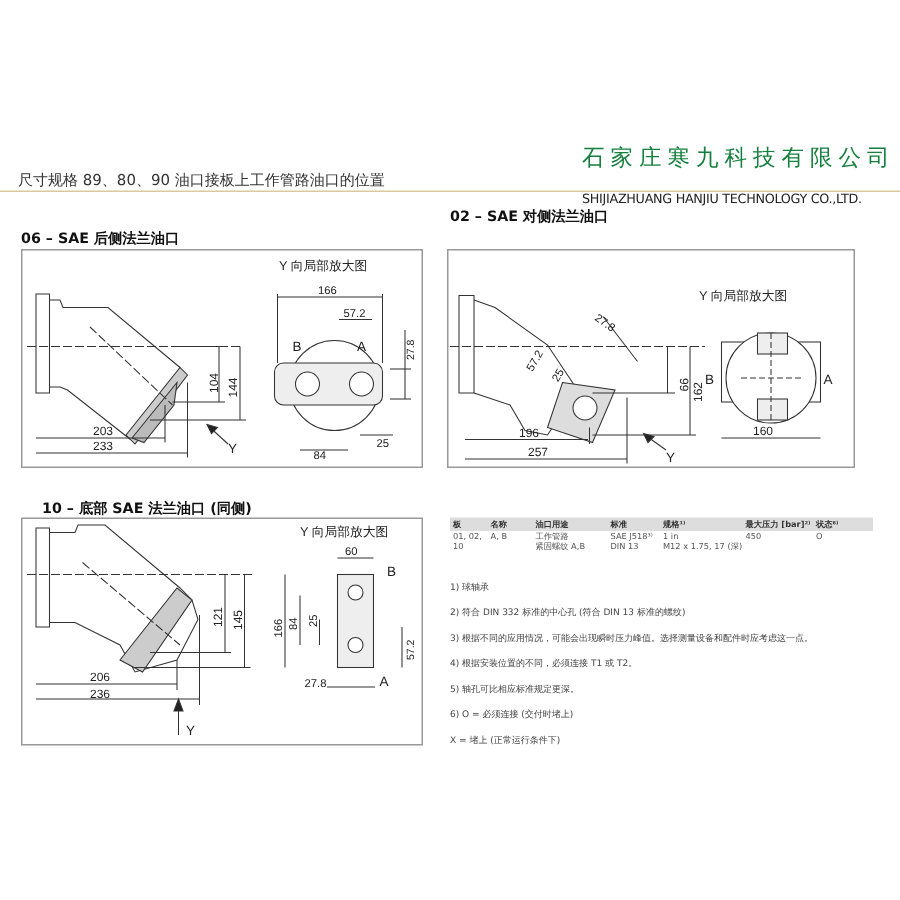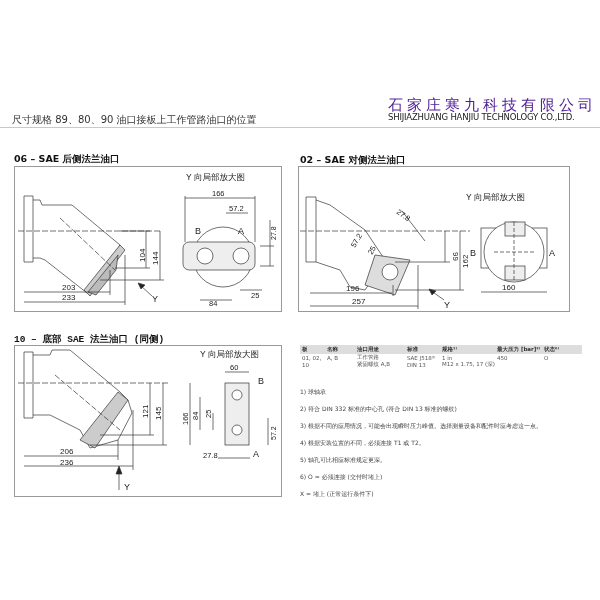--- a/index.html
+++ b/index.html
@@ -1,19 +1,19 @@
 <!DOCTYPE html>
 <html><head>
 <meta charset="utf-8">
 <style>
   html, body { margin:0; padding:0; background:#fff; }
   body { width:600px; height:600px; position:relative; overflow:hidden; font-family:"DejaVu Sans", sans-serif; color:#222; }
   .hdr-left { position:absolute; left:12px; top:113px; font-size:10px; color:#333; }
-  .hdr-right-cn { position:absolute; left:388px; top:96px; font-size:15px; letter-spacing:4px; color:#4c1d95; font-family:"DejaVu Serif", serif; }
-  .hdr-right-en { position:absolute; left:388px; top:112px; font-size:8.5px; color:#222; letter-spacing:-0.2px; }
+  .hdr-right-cn { position:absolute; left:388px; top:96px; font-size:15px; letter-spacing:4px; color:#15803d; font-family:"DejaVu Serif", serif; }
+  .hdr-right-en { position:absolute; left:388px; top:128px; font-size:8.5px; color:#222; letter-spacing:-0.2px; }
   .hdr-line { position:absolute; left:0; top:127px; width:600px; height:1px; background:#d8c9a0; }
   .sec-title { position:absolute; font-size:9.5px; font-weight:bold; color:#111; }
   .panel { position:absolute; border:1px solid #999; background:#fff; }
   svg { position:absolute; left:0; top:0; overflow:visible; }
   svg text { font-family:"Liberation Sans", sans-serif; fill:#222; }
   .tbl { position:absolute; left:300px; top:345px; width:282px; font-size:5.5px; color:#555; }
   .tbl-head { background:#ddd; height:9px; display:flex; align-items:center; font-weight:bold; color:#333; }
   .tbl-row { display:flex; height:7px; align-items:center; }
   .c1 { width:25px; padding-left:2px; }
   .c2 { width:30px; }
@@ -83,21 +83,21 @@
   </g>
   <text x="212" y="196" font-size="7.5">166</text>
   <text x="229" y="211" font-size="7.5">57.2</text>
   <text x="0" y="0" font-size="7" transform="translate(276,240) rotate(-90)">27.8</text>
   <text x="209" y="306" font-size="7.5">84</text>
   <text x="251" y="298" font-size="7.5">25</text>
   <text x="195" y="234" font-size="9">B</text>
   <text x="238" y="234" font-size="9">A</text>
 </svg>
 
-<div class="sec-title" style="left:300px;top:154px;text-align:right;">02 – SAE 对侧法兰油口</div>
+<div class="sec-title" style="left:300px;top:138px;text-align:right;">02 – SAE 对侧法兰油口</div>
 <div class="panel" style="left:298px;top:166px;width:270px;height:144px;"></div>
 <svg width="600" height="600">
   <g stroke="#333" stroke-width="0.7" fill="none">
     <path d="M306,197 L316,197 L316,262 L306,262 Z"></path>
     <path d="M316,200 L330,205 L365,230 L375,245 L385,260 L365,290 L350,287 L340,270 L325,265 L316,262"></path>
     <path d="M375,255 L410,260 L395,295 L365,285 Z" fill="#ddd"></path>
     <circle cx="390" cy="272" r="8" fill="#fff"></circle>
     <line x1="300" y1="231" x2="470" y2="231" stroke-dasharray="6,2"></line>
     <line x1="445" y1="231" x2="445" y2="262"></line>
     <line x1="460" y1="231" x2="460" y2="290"></line>
@@ -128,21 +128,21 @@
     <rect x="505" y="266" width="20" height="14" fill="#eee"></rect>
     <line x1="494" y1="252" x2="534" y2="252" stroke-dasharray="4,2"></line>
     <line x1="514" y1="222" x2="514" y2="282" stroke-dasharray="4,2"></line>
     <line x1="481" y1="292" x2="547" y2="292"></line>
   </g>
   <text x="502" y="290" font-size="8">160</text>
   <text x="470" y="256" font-size="9">B</text>
   <text x="549" y="256" font-size="9">A</text>
 </svg>
 
-<div class="sec-title" style="left:14px;top:333px;font-family:Liberation Mono, monospace;">10 – 底部 SAE 法兰油口 (同侧)</div>
+<div class="sec-title" style="left:28px;top:333px;">10 – 底部 SAE 法兰油口 (同侧)</div>
 <div class="panel" style="left:14px;top:345px;width:266px;height:150px;"></div>
 <svg width="600" height="600">
   <g stroke="#333" stroke-width="0.7" fill="none">
     <path d="M24,352 L33,352 L33,418 L24,418 Z"></path>
     <path d="M33,355 L50,355 L52,350 L70,350 L120,392 L128,400 L132,413 L118,440 L90,448 L80,430 L50,415 L33,415"></path>
     <path d="M80,440 L118,392 L128,400 L95,448 Z" fill="#ccc"></path>
     <line x1="18" y1="383" x2="170" y2="383" stroke-dasharray="6,2"></line>
     <line x1="55" y1="375" x2="120" y2="430" stroke-dasharray="6,2"></line>
     <line x1="150" y1="383" x2="150" y2="435"></line>
     <line x1="163" y1="383" x2="163" y2="445"></line>

